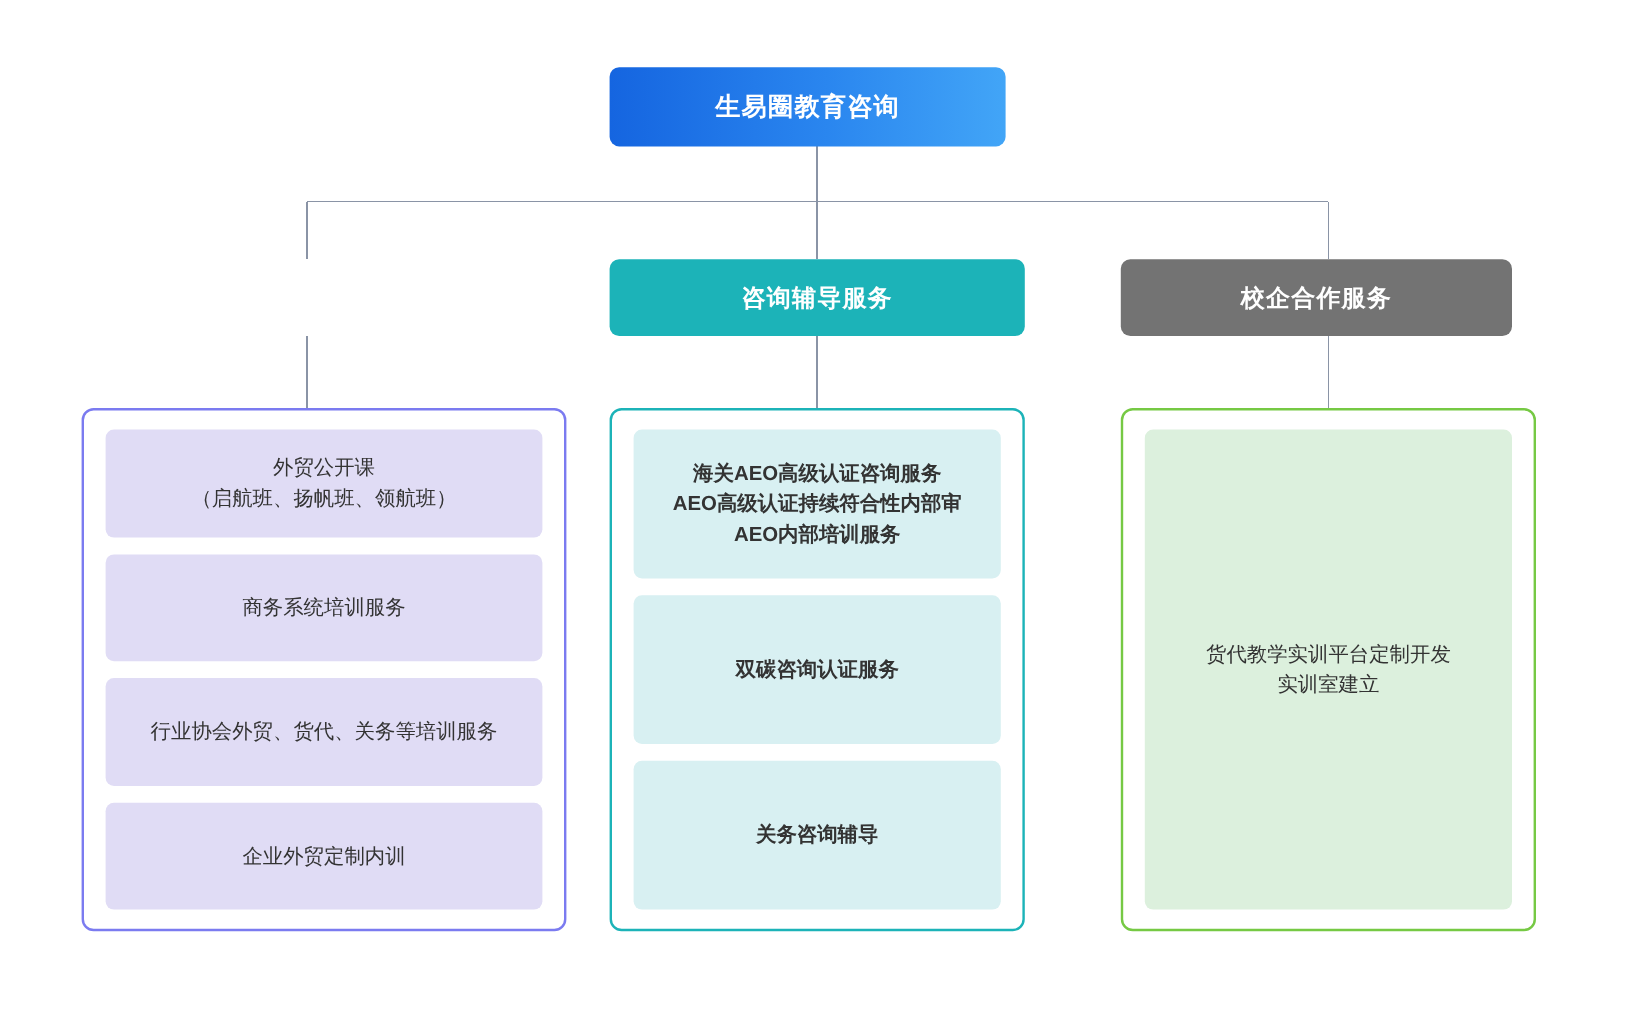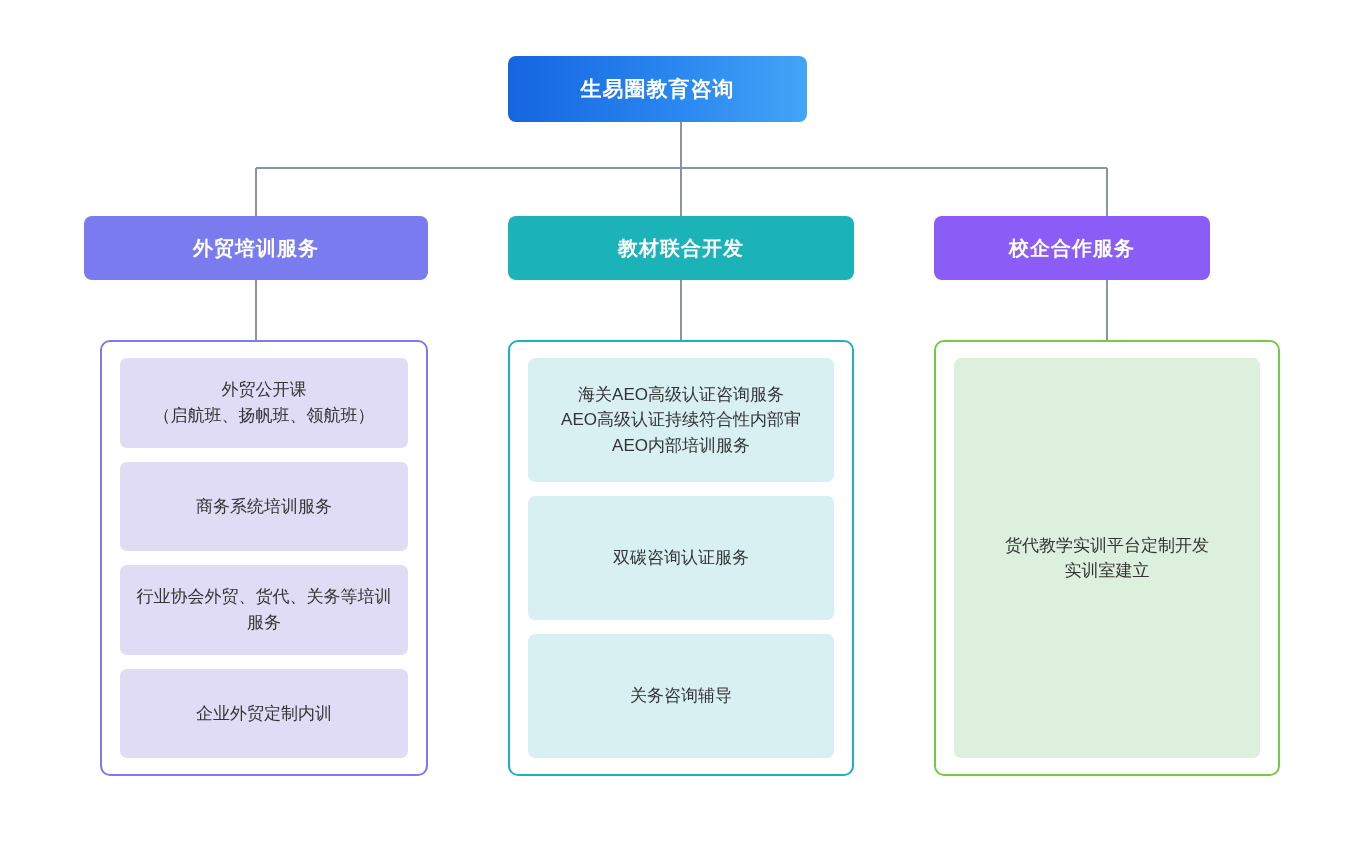--- a/index.html
+++ b/index.html
@@ -30,21 +30,21 @@
     width: 1360px;
     height: 844px;
     pointer-events: none;
   }
 
   
   .root-node {
     position: absolute;
     left: 508px;
     top: 56px;
-    width: 299px;
+    width: 330px;
     height: 66px;
     border-radius: 8px;
     background: linear-gradient(90deg, #1565e0 0%, #2a86ef 55%, #42a5f7 100%);
     display: flex;
     align-items: center;
     justify-content: center;
     box-sizing: border-box;
     font-family: Liberation Serif, serif;
   }
   .root-node .node-title {
@@ -66,38 +66,38 @@
     box-sizing: border-box;
   }
   .col-header .node-title {
     color: #ffffff;
     font-size: 20px;
     font-weight: bold;
     letter-spacing: 1px;
   }
   .col-header.purple { left: 84px;  width: 344px; background: #7b7bf0; }
   .col-header.teal   { left: 508px; width: 346px; background: #1cb3b8; }
-  .col-header.green  { left: 934px; width: 276px; background: #8b5cf6; }
+  .col-header.green  { left: 934px; width: 326px; background: #737373; }
 
   
   .panel {
     position: absolute;
     top: 340px;
     height: 436px;
     border-radius: 10px;
     border: 2px solid #cccccc;
     background: #ffffff;
     box-sizing: border-box;
     display: flex;
     flex-direction: column;
     justify-content: space-between;
     padding: 16px 18px;
   }
-  .panel.purple { left: 100px;  width: 328px; border-color: #7b7bf0; font-family: Liberation Serif, serif; }
-  .panel.teal   { left: 508px; width: 346px; border-color: #1cb3b8; }
+  .panel.purple { left: 68px;  width: 404px; border-color: #7b7bf0; font-family: Liberation Serif, serif; }
+  .panel.teal   { left: 508px; width: 346px; border-color: #1cb3b8; font-weight: bold; }
   .panel.green  { left: 934px; width: 346px; border-color: #76c944; }
 
   
   .leaf {
     border-radius: 7px;
     display: flex;
     align-items: center;
     justify-content: center;
     text-align: center;
     box-sizing: border-box;
@@ -134,25 +134,22 @@
       <line x1="256" y1="280" x2="256" y2="340"></line>
       <line x1="681" y1="280" x2="681" y2="340"></line>
       <line x1="1107" y1="280" x2="1107" y2="340"></line>
     </g>
   </svg>
 
   <div class="root-node">
     <span class="node-title">生易圈教育咨询</span>
   </div>
 
-  <div class="col-header purple">
-    <span class="node-title">外贸培训服务</span>
-  </div>
   <div class="col-header teal">
-    <span class="node-title">教材联合开发</span>
+    <span class="node-title">咨询辅导服务</span>
   </div>
   <div class="col-header green">
     <span class="node-title">校企合作服务</span>
   </div>
 
   <div class="panel purple">
     <div class="leaf">外贸公开课
 （启航班、扬帆班、领航班）</div>
     <div class="leaf">商务系统培训服务</div>
     <div class="leaf">行业协会外贸、货代、关务等培训服务</div>

